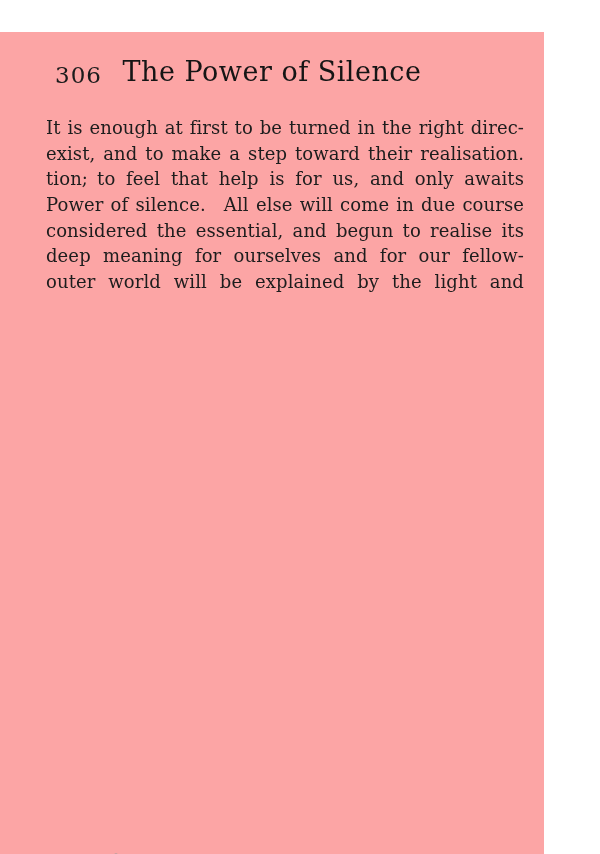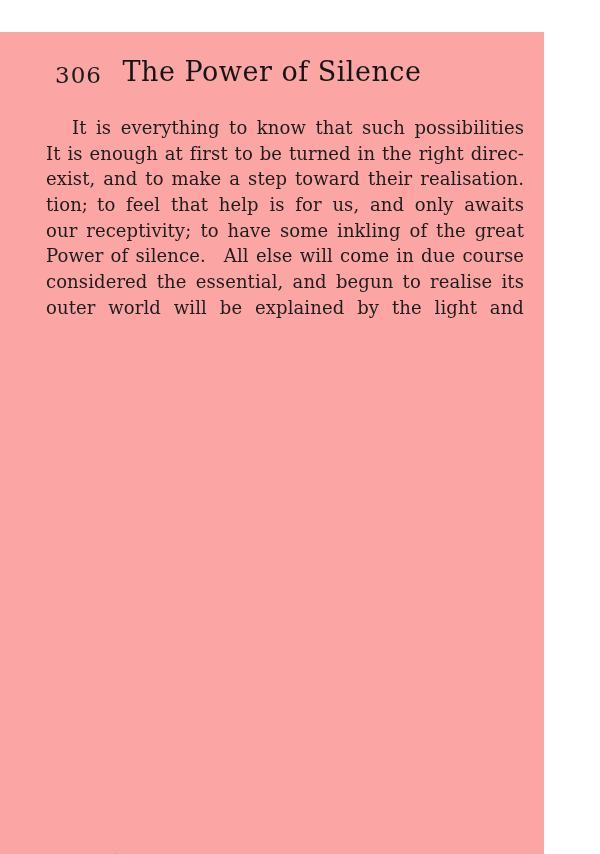--- a/index.html
+++ b/index.html
@@ -83,25 +83,24 @@
 <body>
 
 <div class="page">
 
   <div class="running-header">
     <span class="page-number">306</span>
     <span class="running-title">The Power of Silence</span>
   </div>
 
   <div class="body-block">
-    <div class="text-line first">It is everything to know that such possibilities</div>
     <div class="text-line">It is enough at first to be turned in the right direc-</div>
     <div class="text-line">exist, and to make a step toward their realisation.</div>
     <div class="text-line">tion; to feel that help is for us, and only awaits</div>
-    <div class="text-line">our receptivity; to have some inkling of the great</div>
     <div class="text-line">Power of silence. All else will come in due course</div>
     <div class="text-line">considered the essential, and begun to realise its</div>
+    <div class="text-line">deep meaning for ourselves and for our fellow-</div>
     <div class="text-line">outer world will be explained by the light and</div>
   </div>
 
   <div class="scan-speck"></div>
 
 </div>
 
 </body></html>

